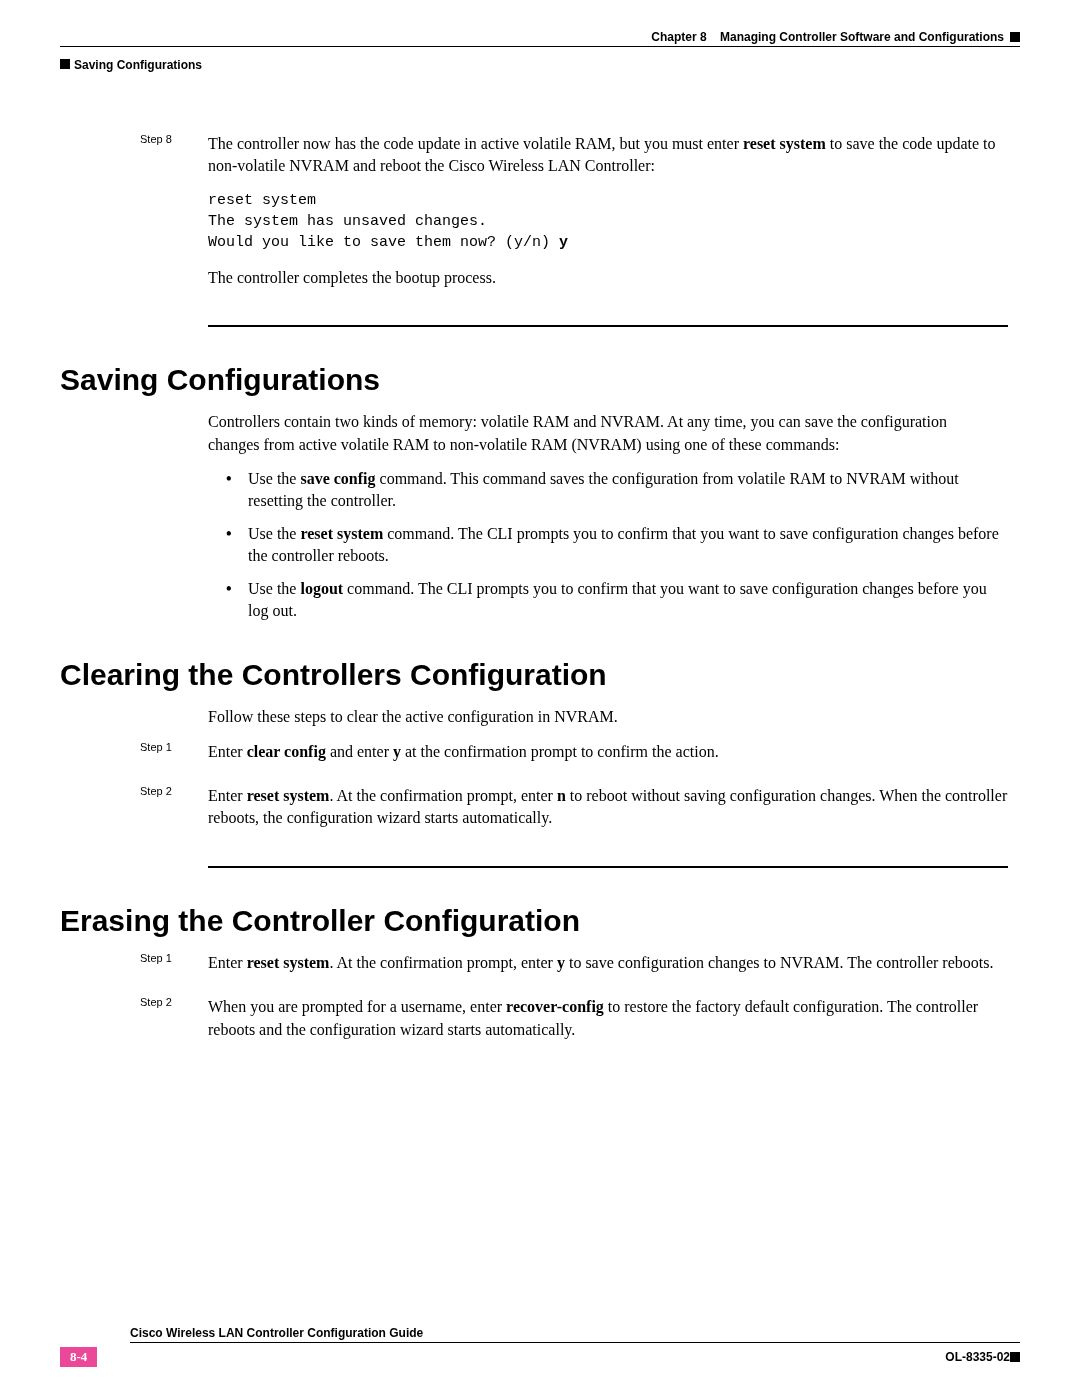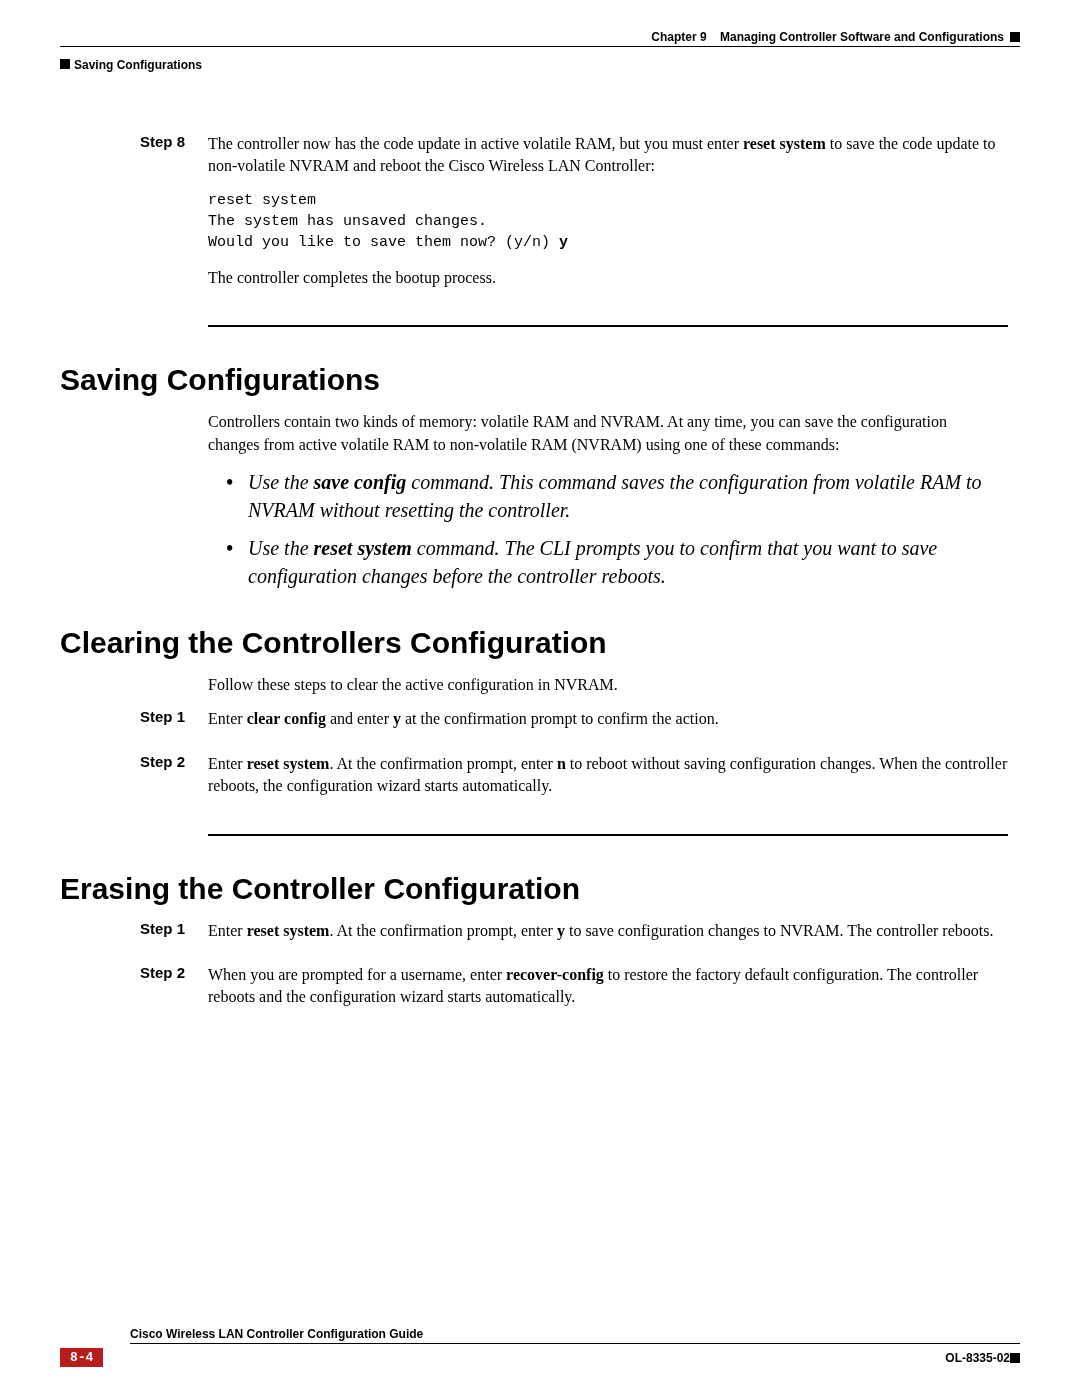--- a/index.html
+++ b/index.html
@@ -53,22 +53,22 @@
   }
 
   .step-block {
     display: flex;
     margin: 10px 0 6px 80px;
   }
   .step-label {
     width: 68px;
     flex: 0 0 68px;
     font-family: Arial, Helvetica, sans-serif;
-    font-weight: bold;
-    font-size: 15px;
+    font-weight: normal;
+    font-size: 11px;
   }
   .step-body {
     font-size: 16px;
     line-height: 1.4;
     flex: 1;
   }
   .step-body p { margin: 0 0 12px 0; }
   .cmd { font-weight: bold; }
   .code {
     font-family: "Courier New", Courier, monospace;
@@ -96,24 +96,23 @@
     margin: 0 6px 12px 148px;
   }
   ul.bullets {
     margin: 0 0 0 166px;
     padding: 0;
     list-style: none;
   }
   ul.bullets li {
     position: relative;
     padding-left: 22px;
-    font-size: 20px;
+    font-size: 16px;
     line-height: 1.4;
     margin-bottom: 10px;
-    font-style: italic;
   }
   ul.bullets li::before {
     content: "•";
     position: absolute;
     left: 0;
     top: 0;
     font-weight: bold;
   }
   .link { color: #0000cc; }
 
@@ -130,24 +129,24 @@
   }
   .footer-row {
     display: flex;
     justify-content: space-between;
     align-items: center;
     font-family: Arial, Helvetica, sans-serif;
     font-size: 12px;
     font-weight: bold;
   }
   .page-num-box {
-    background: #b91c1c;
+    background: #ec4899;
     color: #fff;
     padding: 2px 10px;
-    font-family: Liberation Mono, monospace;
+    font-family: Liberation Serif, serif;
     font-weight: bold;
     font-size: 13px;
   }
   .footer-title {
     font-family: Arial, Helvetica, sans-serif;
     font-weight: bold;
     font-size: 12px;
     margin-left: 70px;
     margin-bottom:2px;
   }
@@ -158,21 +157,21 @@
 </style>
 </head>
 <body>
 
 <div class="page">
 
   <div class="running-header">
     <span></span>
     <span class="rh-right">
       <span>
-        <span>Chapter 9</span>&nbsp;&nbsp;&nbsp;
+        <span>Chapter 8</span>&nbsp;&nbsp;&nbsp;
         <span>Managing Controller Software and Configurations</span>
       </span>
       <span class="sq"></span>
     </span>
   </div>
   <hr class="hr-under-header">
   <div class="rh-left">
     <span class="sq"></span>
     <span class="section-label">Saving Configurations</span>
   </div>
@@ -197,20 +196,23 @@
 
     <h1 class="section">Saving Configurations</h1>
     <p class="body-para">Controllers contain two kinds of memory: volatile RAM and NVRAM. At any time, you can save the configuration changes from active volatile RAM to non-volatile RAM (NVRAM) using one of these commands:</p>
     <ul class="bullets">
       <li>
         <span>Use the </span><span class="cmd">save config</span><span> command. This command saves the configuration from volatile RAM to NVRAM without resetting the controller.</span>
       </li>
       <li>
         <span>Use the </span><span class="cmd">reset system</span><span> command. The CLI prompts you to confirm that you want to save configuration changes before the controller reboots.</span>
       </li>
+      <li>
+        <span>Use the </span><span class="cmd">logout</span><span> command. The CLI prompts you to confirm that you want to save configuration changes before you log out.</span>
+      </li>
     </ul>
 
     <h1 class="section">Clearing the Controllers Configuration</h1>
     <p class="body-para">Follow these steps to clear the active configuration in NVRAM.</p>
 
     <div class="step-block">
       <div class="step-label">Step 1</div>
       <div class="step-body">
           <p>
         <span>Enter </span><span class="cmd">clear config</span><span> and enter </span><span class="cmd">y</span><span> at the confirmation prompt to confirm the action.</span>

